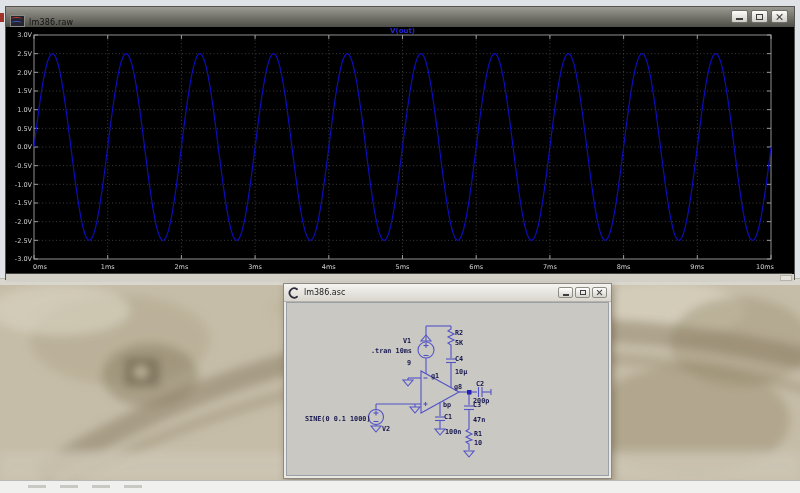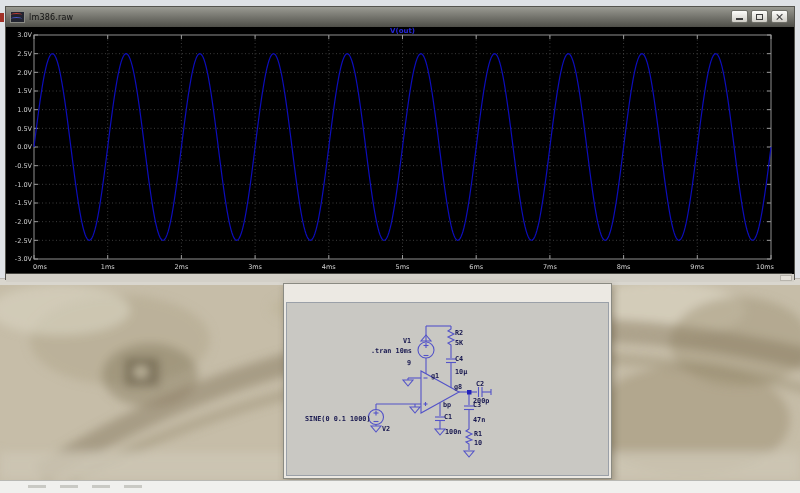--- a/index.html
+++ b/index.html
@@ -5,21 +5,21 @@
   html,body{margin:0;padding:0;background:#dfe2e6;font-family:"DejaVu Sans",sans-serif;}
   .screen{position:relative;width:800px;height:493px;overflow:hidden;background:#dfe2e6;}
 
   
   .desktop-bg{position:absolute;left:0;top:280px;width:800px;height:200px;background:#c6bda8;}
   .frame-strip{position:absolute;left:0;top:278px;width:800px;height:6px;background:#d9d6ce;border-top:1px solid #bdbab2;}
   .app-icon-partial{position:absolute;left:0;top:13px;width:4px;height:9px;background:#a23228;}
 
   
   .wave-window{position:absolute;left:5px;top:6px;width:790px;height:274px;border:1px solid #55544e;box-sizing:border-box;background:#000;}
-  .wave-titlebar{position:relative;height:20px;background:linear-gradient(#9a9a92,#4e4e48);display:flex;align-items:center;padding:0 4px;box-sizing:border-box;}
+  .wave-titlebar{position:relative;height:20px;background:linear-gradient(#9a9a92,#4e4e48);display:flex;align-items:flex-end;padding:0 4px;box-sizing:border-box;}
   .wave-title{font-size:8px;color:#111;margin-left:4px;letter-spacing:.2px;}
   .winbtns{position:absolute;right:6px;top:3px;display:flex;gap:3px;}
   .winbtn{width:17px;height:13px;border:1px solid #6f6f68;border-radius:2px;background:linear-gradient(#fdfdfb,#cfcdc6);display:flex;align-items:center;justify-content:center;box-sizing:border-box;}
   .glyph-min{width:7px;height:2px;background:#3c3c3c;margin-top:5px;}
   .glyph-max{width:7px;height:6px;border:1px solid #3c3c3c;box-sizing:border-box;}
   .glyph-close{position:relative;width:8px;height:8px;}
   .glyph-close::before,.glyph-close::after{content:"";position:absolute;left:3.4px;top:0;width:1.4px;height:8px;background:#3c3c3c;}
   .glyph-close::before{transform:rotate(45deg);} .glyph-close::after{transform:rotate(-45deg);}
   .wave-icon{width:13px;height:10px;background:#222430;border:1px solid #8b8b84;position:relative;overflow:hidden;}
   .wave-icon i{position:absolute;display:block;width:11px;height:3px;border-radius:50%;}
@@ -198,20 +198,37 @@
           <text x="396.5" y="6" text-anchor="middle" fill="#2626d8" font-size="7" font-weight="bold">V(out)</text>
           <polyline points="28,120.00 29,112.05 30,104.16 31,96.39 32,88.79 33,81.41 34,74.31 35,67.55 36,61.17 37,55.21 38,49.72 39,44.75 40,40.32 41,36.47 42,33.23 43,30.62 44,28.65 45,27.35 46,26.73 47,26.78 48,27.51 49,28.91 50,30.97 51,33.68 52,37.01 53,40.95 54,45.46 55,50.52 56,56.07 57,62.10 58,68.54 59,75.36 60,82.50 61,89.91 62,97.55 63,105.34 64,113.24 65,121.19 66,129.14 67,137.01 68,144.76 69,152.34 70,159.67 71,166.72 72,173.43 73,179.76 74,185.64 75,191.06 76,195.95 77,200.29 78,204.05 79,207.20 80,209.72 81,211.58 82,212.78 83,213.31 84,213.16 85,212.33 86,210.83 87,208.67 88,205.86 89,202.44 90,198.41 91,193.81 92,188.68 93,183.05 94,176.96 95,170.46 96,163.59 97,156.41 98,148.96 99,141.29 100,133.48 101,125.57 102,117.61 103,109.68 104,101.82 105,94.09 106,86.55 107,79.25 108,72.25 109,65.59 110,59.33 111,53.51 112,48.18 113,43.36 114,39.10 115,35.43 116,32.38 117,29.96 118,28.19 119,27.10 120,26.67 121,26.93 122,27.86 123,29.46 124,31.71 125,34.61 126,38.13 127,42.24 128,46.92 129,52.13 130,57.83 131,63.99 132,70.55 133,77.47 134,84.70 135,92.18 136,99.87 137,107.70 138,115.63 139,123.58 140,131.51 141,139.35 142,147.06 143,154.57 144,161.82 145,168.78 146,175.37 147,181.57 148,187.32 149,192.58 150,197.31 151,201.48 152,205.06 153,208.03 154,210.35 155,212.01 156,213.01 157,213.33 158,212.98 159,211.95 160,210.25 161,207.89 162,204.90 163,201.29 164,197.09 165,192.33 166,187.04 167,181.27 168,175.05 169,168.44 170,161.47 171,154.20 172,146.68 173,138.96 174,131.11 175,123.18 176,115.23 177,107.31 178,99.48 179,91.80 180,84.33 181,77.11 182,70.21 183,63.67 184,57.54 185,51.86 186,46.68 187,42.03 188,37.94 189,34.45 190,31.59 191,29.36 192,27.79 193,26.90 194,26.68 195,27.13 196,28.27 197,30.06 198,32.52 199,35.60 200,39.30 201,43.59 202,48.43 203,53.79 204,59.63 205,65.92 206,72.59 207,79.61 208,86.92 209,94.47 210,102.21 211,110.07 212,118.01 213,125.96 214,133.87 215,141.68 216,149.33 217,156.77 218,163.94 219,170.79 220,177.28 221,183.34 222,188.95 223,194.06 224,198.62 225,202.62 226,206.02 227,208.79 228,210.92 229,212.38 230,213.18 231,213.30 232,212.74 233,211.51 234,209.61 235,207.06 236,203.88 237,200.09 238,195.72 239,190.80 240,185.36 241,179.45 242,173.11 243,166.38 244,159.31 245,151.96 246,144.38 247,136.62 248,128.74 249,120.80 250,112.85 251,104.95 252,97.16 253,89.54 254,82.13 255,75.01 256,68.21 257,61.79 258,55.78 259,50.25 260,45.22 261,40.74 262,36.83 263,33.53 264,30.85 265,28.82 266,27.45 267,26.76 268,26.74 269,27.40 270,28.74 271,30.73 272,33.38 273,36.65 274,40.53 275,44.99 276,49.99 277,55.50 278,61.47 279,67.88 280,74.66 281,81.77 282,89.16 283,96.77 284,104.56 285,112.45 286,120.40 287,128.34 288,136.23 289,144.00 290,151.59 291,158.95 292,166.03 293,172.78 294,179.14 295,185.08 296,190.54 297,195.48 298,199.88 299,203.70 300,206.92 301,209.50 302,211.43 303,212.69 304,213.29 305,213.20 306,212.44 307,211.01 308,208.91 309,206.17 310,202.81 311,198.84 312,194.30 313,189.22 314,183.64 315,177.59 316,171.13 317,164.29 318,157.14 319,149.71 320,142.07 321,134.27 322,126.36 323,118.41 324,110.47 325,102.60 326,94.85 327,87.29 328,79.97 329,72.93 330,66.24 331,59.94 332,54.07 333,48.69 334,43.82 335,39.50 336,35.77 337,32.66 338,30.17 339,28.34 340,27.18 341,26.68 342,26.87 343,27.73 344,29.27 345,31.46 346,34.29 347,37.75 348,41.81 349,46.43 350,51.59 351,57.24 352,63.35 353,69.88 354,76.76 355,83.96 356,91.42 357,99.09 358,106.91 359,114.83 360,122.78 361,130.72 362,138.57 363,146.30 364,153.82 365,161.11 366,168.09 367,174.73 368,180.97 369,186.77 370,192.08 371,196.86 372,201.09 373,204.73 374,207.76 375,210.14 376,211.88 377,212.94 378,213.33 379,213.04 380,212.08 381,210.45 382,208.16 383,205.23 384,201.68 385,197.53 386,192.83 387,187.59 388,181.87 389,175.69 390,169.11 391,162.18 392,154.93 393,147.44 394,139.74 395,131.90 396,123.98 397,116.02 398,108.10 399,100.26 400,92.56 401,85.07 402,77.82 403,70.89 404,64.31 405,58.13 406,52.41 407,47.17 408,42.47 409,38.32 410,34.77 411,31.84 412,29.55 413,27.92 414,26.96 415,26.67 416,27.06 417,28.12 418,29.86 419,32.24 420,35.27 421,38.91 422,43.14 423,47.92 424,53.23 425,59.03 426,65.27 427,71.91 428,78.89 429,86.18 430,93.70 431,101.43 432,109.28 433,117.22 434,125.17 435,133.09 436,140.91 437,148.58 438,156.04 439,163.24 440,170.12 441,176.65 442,182.76 443,188.41 444,193.57 445,198.19 446,202.25 447,205.71 448,208.54 449,210.73 450,212.27 451,213.13 452,213.32 453,212.82 454,211.66 455,209.83 456,207.34 457,204.23 458,200.50 459,196.18 460,191.31 461,185.93 462,180.06 463,173.76 464,167.07 465,160.03 466,152.71 467,145.15 468,137.40 469,129.53 470,121.59 471,113.64 472,105.73 473,97.93 474,90.29 475,82.86 476,75.71 477,68.87 478,62.41 479,56.36 480,50.78 481,45.70 482,41.16 483,37.19 484,33.83 485,31.09 486,28.99 487,27.56 488,26.80 489,26.71 490,27.31 491,28.57 492,30.50 493,33.08 494,36.30 495,40.12 496,44.52 497,49.46 498,54.92 499,60.86 500,67.22 501,73.97 502,81.05 503,88.41 504,96.00 505,103.77 506,111.66 507,119.60 508,127.55 509,135.44 510,143.23 511,150.84 512,158.23 513,165.34 514,172.12 515,178.53 516,184.50 517,190.01 518,195.01 519,199.47 520,203.35 521,206.62 522,209.27 523,211.26 524,212.60 525,213.26 526,213.24 527,212.55 528,211.18 529,209.15 530,206.47 531,203.17 532,199.26 533,194.78 534,189.75 535,184.22 536,178.21 537,171.79 538,164.99 539,157.87 540,150.46 541,142.84 542,135.05 543,127.15 544,119.20 545,111.26 546,103.38 547,95.62 548,88.04 549,80.69 550,73.62 551,66.89 552,60.55 553,54.64 554,49.20 555,44.28 556,39.91 557,36.12 558,32.94 559,30.39 560,28.49 561,27.26 562,26.70 563,26.82 564,27.62 565,29.08 566,31.21 567,33.98 568,37.38 569,41.38 570,45.94 571,51.05 572,56.66 573,62.72 574,69.21 575,76.06 576,83.23 577,90.67 578,98.32 579,106.13 580,114.04 581,121.99 582,129.93 583,137.79 584,145.53 585,153.08 586,160.39 587,167.41 588,174.08 589,180.37 590,186.21 591,191.57 592,196.41 593,200.70 594,204.40 595,207.48 596,209.94 597,211.73 598,212.87 599,213.32 600,213.10 601,212.21 602,210.64 603,208.41 604,205.55 605,202.06 606,197.97 607,193.32 608,188.14 609,182.46 610,176.33 611,169.79 612,162.89 613,155.67 614,148.20 615,140.52 616,132.69 617,124.77 618,116.82 619,108.89 620,101.04 621,93.32 622,85.80 623,78.53 624,71.56 625,64.95 626,58.73 627,52.96 628,47.67 629,42.91 630,38.71 631,35.10 632,32.11 633,29.75 634,28.05 635,27.02 636,26.67 637,26.99 638,27.99 639,29.65 640,31.97 641,34.94 642,38.52 643,42.69 644,47.42 645,52.68 646,58.43 647,64.63 648,71.22 649,78.18 650,85.43 651,92.94 652,100.65 653,108.49 654,116.42 655,124.37 656,132.30 657,140.13 658,147.82 659,155.30 660,162.53 661,169.45 662,176.01 663,182.17 664,187.87 665,193.08 666,197.76 667,201.87 668,205.39 669,208.29 670,210.54 671,212.14 672,213.07 673,213.33 674,212.90 675,211.81 676,210.04 677,207.62 678,204.57 679,200.90 680,196.64 681,191.82 682,186.49 683,180.67 684,174.41 685,167.75 686,160.75 687,153.45 688,145.91 689,138.18 690,130.32 691,122.39 692,114.43 693,106.52 694,98.71 695,91.04 696,83.59 697,76.41 698,69.54 699,63.04 700,56.95 701,51.32 702,46.19 703,41.59 704,37.56 705,34.14 706,31.33 707,29.17 708,27.67 709,26.84 710,26.69 711,27.22 712,28.42 713,30.28 714,32.80 715,35.95 716,39.71 717,44.05 718,48.94 719,54.36 720,60.24 721,66.57 722,73.28 723,80.33 724,87.66 725,95.24 726,102.99 727,110.86 728,118.81 729,126.76 730,134.66 731,142.45 732,150.09 733,157.50 734,164.64 735,171.46 736,177.90 737,183.93 738,189.48 739,194.54 740,199.05 741,202.99 742,206.32 743,209.03 744,211.09 745,212.49 746,213.22 747,213.27 748,212.65 749,211.35 750,209.38 751,206.77 752,203.53 753,199.68 754,195.25 755,190.28 756,184.79 757,178.83 758,172.45 759,165.69 760,158.59 761,151.21 762,143.61 763,135.84 764,127.95 765,120.00" fill="none" stroke="#0d0dbb" stroke-width="1.2" stroke-linejoin="round"></polyline>
         </svg>
     </div>
     <div class="wave-bottom">
       <span class="wave-grip"></span>
     </div>
   </div>
 
   <div class="schem-window">
+    <div class="schem-titlebar">
+      <svg width="12" height="12" viewBox="0 0 16 16">
+        <path d="M 12,3 A 6.2,6.2 0 1 0 12,13" fill="none" stroke="#2a2a3a" stroke-width="2.4" stroke-linecap="round"></path>
+      </svg>
+      <span class="schem-title">lm386.asc</span>
+      <span class="schem-btns">
+        <span class="schem-btn">
+            <span class="glyph-min"></span>
+          </span>
+        <span class="schem-btn">
+            <span class="glyph-max"></span>
+          </span>
+        <span class="schem-btn">
+            <span class="glyph-close"></span>
+          </span>
+      </span>
+    </div>
     <div class="schem-client">
       <svg width="323" height="174" viewBox="0 0 323 174">
         <g stroke="#5353c8" stroke-width="1.1" fill="none">
 
           <line x1="139" y1="39" x2="139" y2="23"></line>
           <line x1="139" y1="23" x2="164" y2="23"></line>
           <polygon points="134,38 144,38 139,32"></polygon>
           <circle cx="139" cy="47" r="8"></circle>
           <line x1="136.5" y1="42.5" x2="141.5" y2="42.5"></line>
             <line x1="139" y1="40" x2="139" y2="45"></line>

